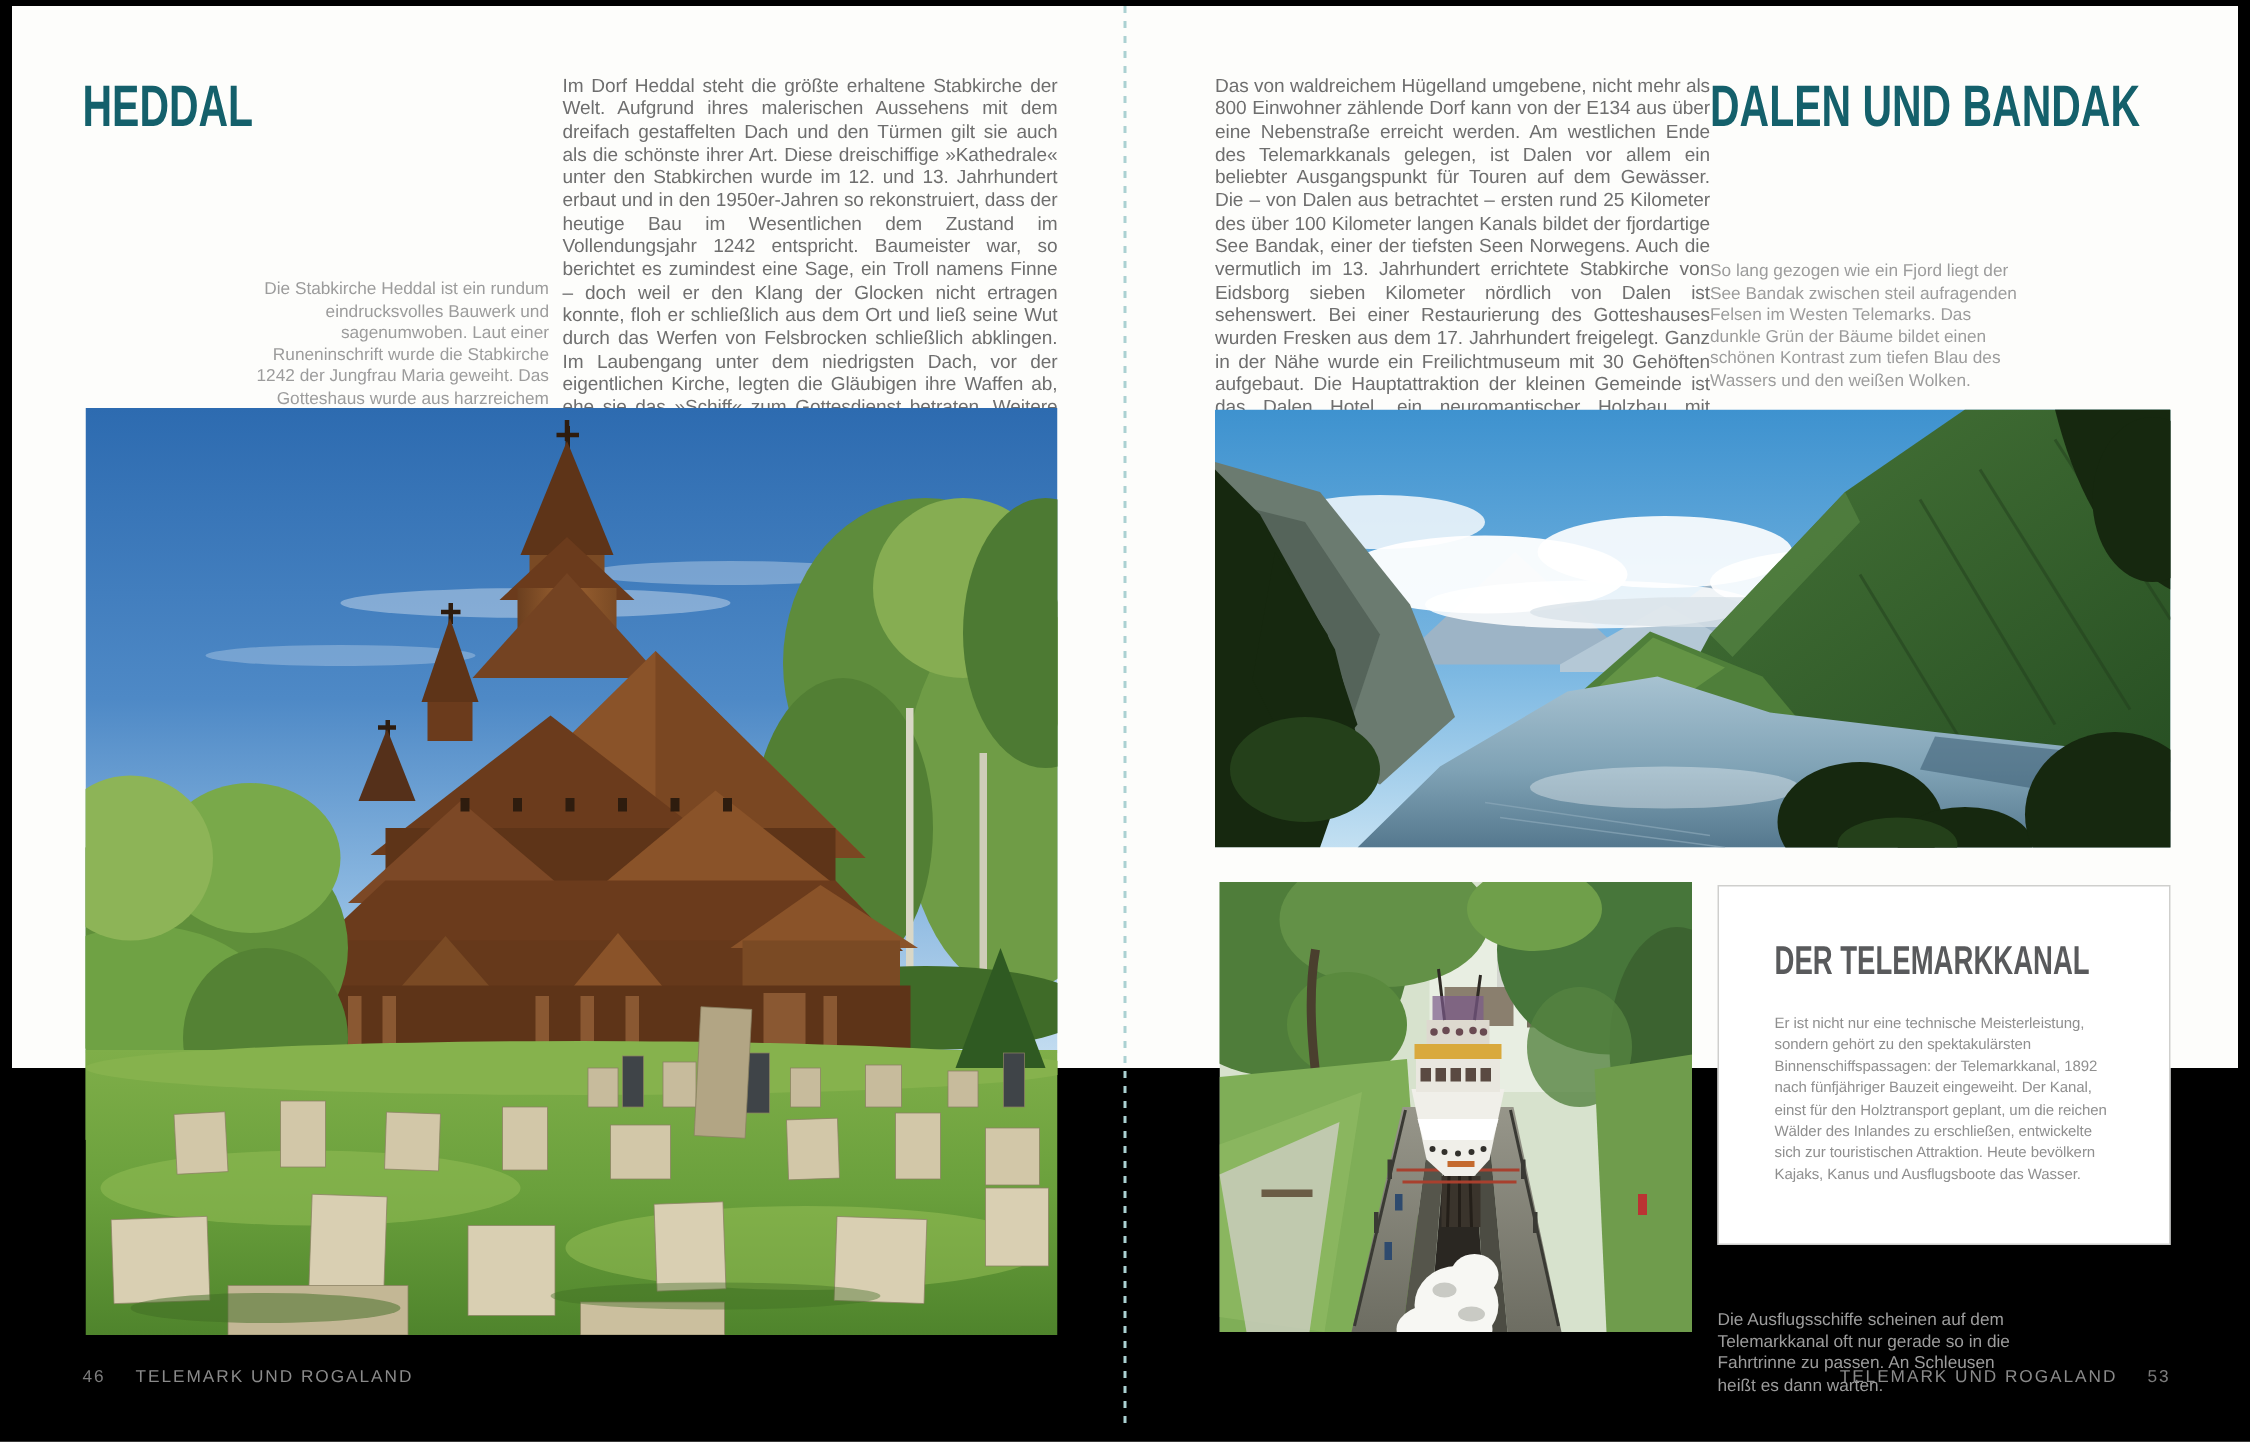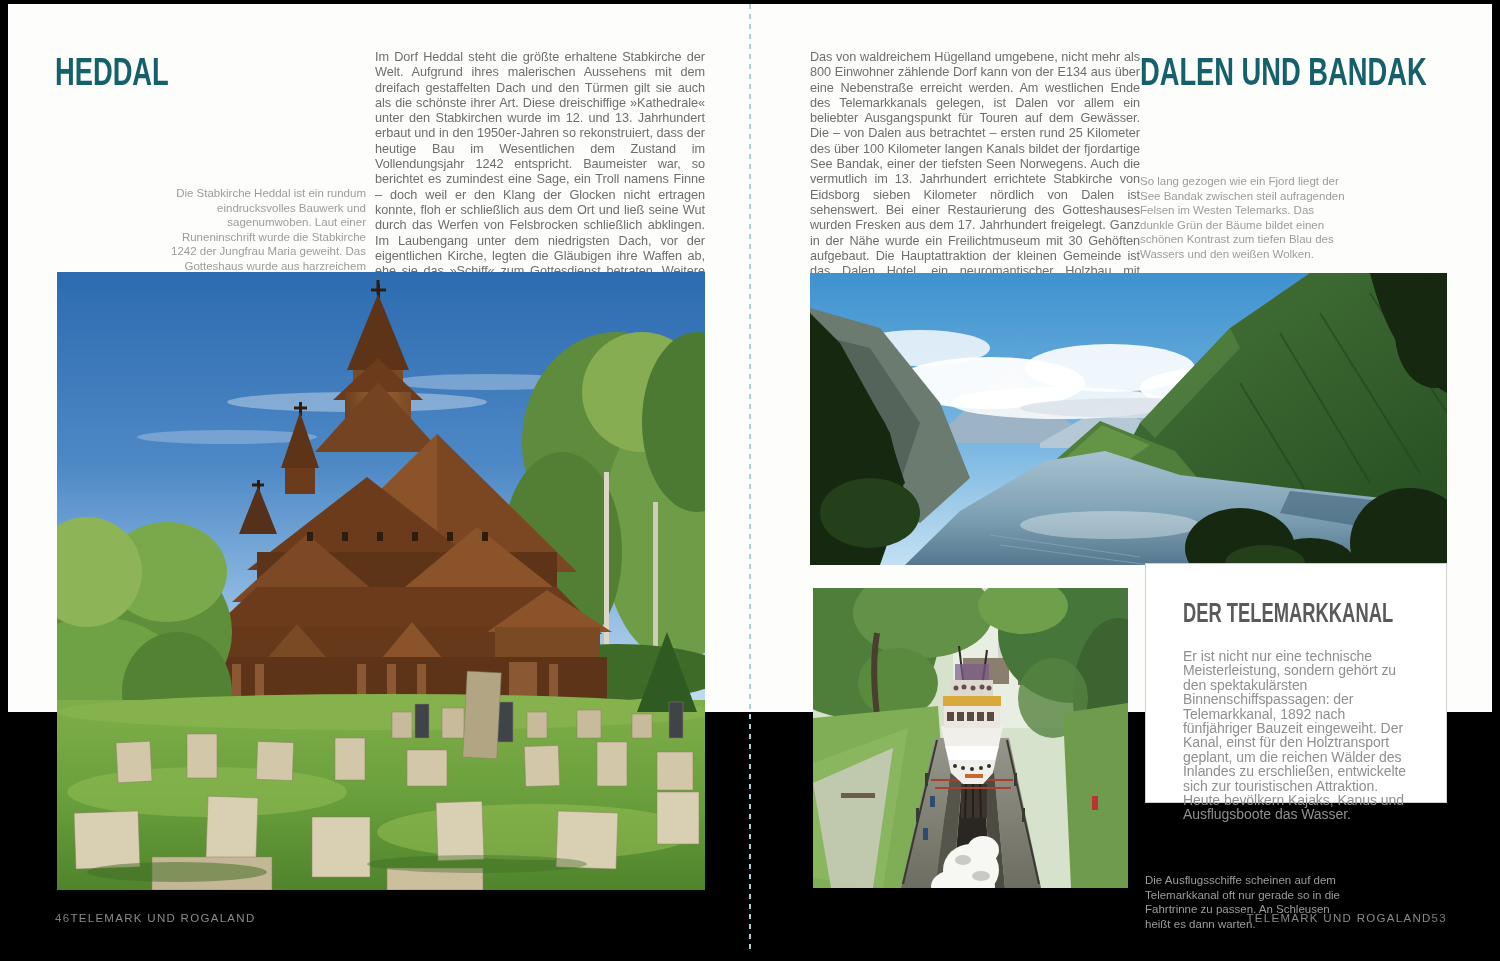--- a/index.html
+++ b/index.html
@@ -12,27 +12,27 @@
     background:repeating-linear-gradient(to bottom,#aBD1d2 0 5px,transparent 5px 10px);}
 
   .page-title{color:#14606b;font-weight:bold;font-size:39px;line-height:1;
     white-space:nowrap;transform:scaleX(0.70);transform-origin:left top;letter-spacing:0px;}
 
   .bodytext{font-size:12.7px;line-height:15.3px;color:#6e6e6e;text-align:justify;
     letter-spacing:-0.05px;}
   .caption{font-size:11.5px;line-height:14.6px;color:#9c9c9c;}
   .cap-right{text-align:right;}
 
-  .footer{font-size:11.5px;letter-spacing:1.3px;color:#8a8a8a;display:flex;gap:0;align-items:baseline;}
+  .footer{font-size:11.5px;letter-spacing:1.3px;color:#8a8a8a;display:flex;gap:20px;align-items:baseline;}
   .footer .pagenum{color:#7c7c7c;}
 
   .infobox{background:#fff;border:1px solid #cfcfcd;box-sizing:border-box;padding:36px 36px 0 37px;}
   .infobox-title{color:#595a5c;font-weight:bold;font-size:27px;line-height:1;white-space:nowrap;
     transform:scaleX(0.68);transform-origin:left top;}
-  .infobox-body{margin-top:22px;font-size:14px;line-height:14.4px;color:#8f8f8f;letter-spacing:-0.05px;}
+  .infobox-body{margin-top:22px;font-size:10px;line-height:14.4px;color:#8f8f8f;letter-spacing:-0.05px;}
 
   svg{display:block;}
 </style>
 </head>
 <body>
 
 <div class="frame">
   <div class="paper">
 
     <div class="abs gutter"></div>
@@ -378,21 +378,21 @@
             <ellipse cx="168" cy="288" rx="9" ry="5"></ellipse>
         </g>
 
         <g fill="#2e4a6e">
           <rect x="117" y="208" width="5" height="11"></rect>
             <rect x="110" y="240" width="5" height="12"></rect>
         </g>
         <rect x="279" y="208" width="6" height="14" fill="#b33"></rect>
       </svg>
 
-      <div class="abs infobox" style="left:1137px;top:559px;width:302px;height:240px;">
+      <div class="abs infobox" style="left:1137px;top:586px;width:302px;height:240px;">
         <div class="infobox-title">DER TELEMARKKANAL</div>
         <div class="infobox-body">Er ist nicht nur eine technische Meisterleistung, sondern gehört zu den spektakulärsten Binnenschiffspassagen: der Telemarkkanal, 1892 nach fünfjähriger Bauzeit eingeweiht. Der Kanal, einst für den Holztransport geplant, um die reichen Wälder des Inlandes zu erschließen, entwickelte sich zur touristischen Attraktion. Heute bevölkern Kajaks, Kanus und Ausflugsboote das Wasser.</div>
       </div>
 
       <div class="abs caption" style="left:1137px;top:846px;width:205px;margin-top:23px;">Die Ausflugsschiffe scheinen auf dem Telemarkkanal oft nur gerade so in die Fahrtrinne zu passen. An Schleusen heißt es dann warten.</div>
 
       <div class="abs footer" style="right:45px;top:908px;">
         <span>TELEMARK UND ROGALAND</span>
         <span class="pagenum">53</span>
       </div>

